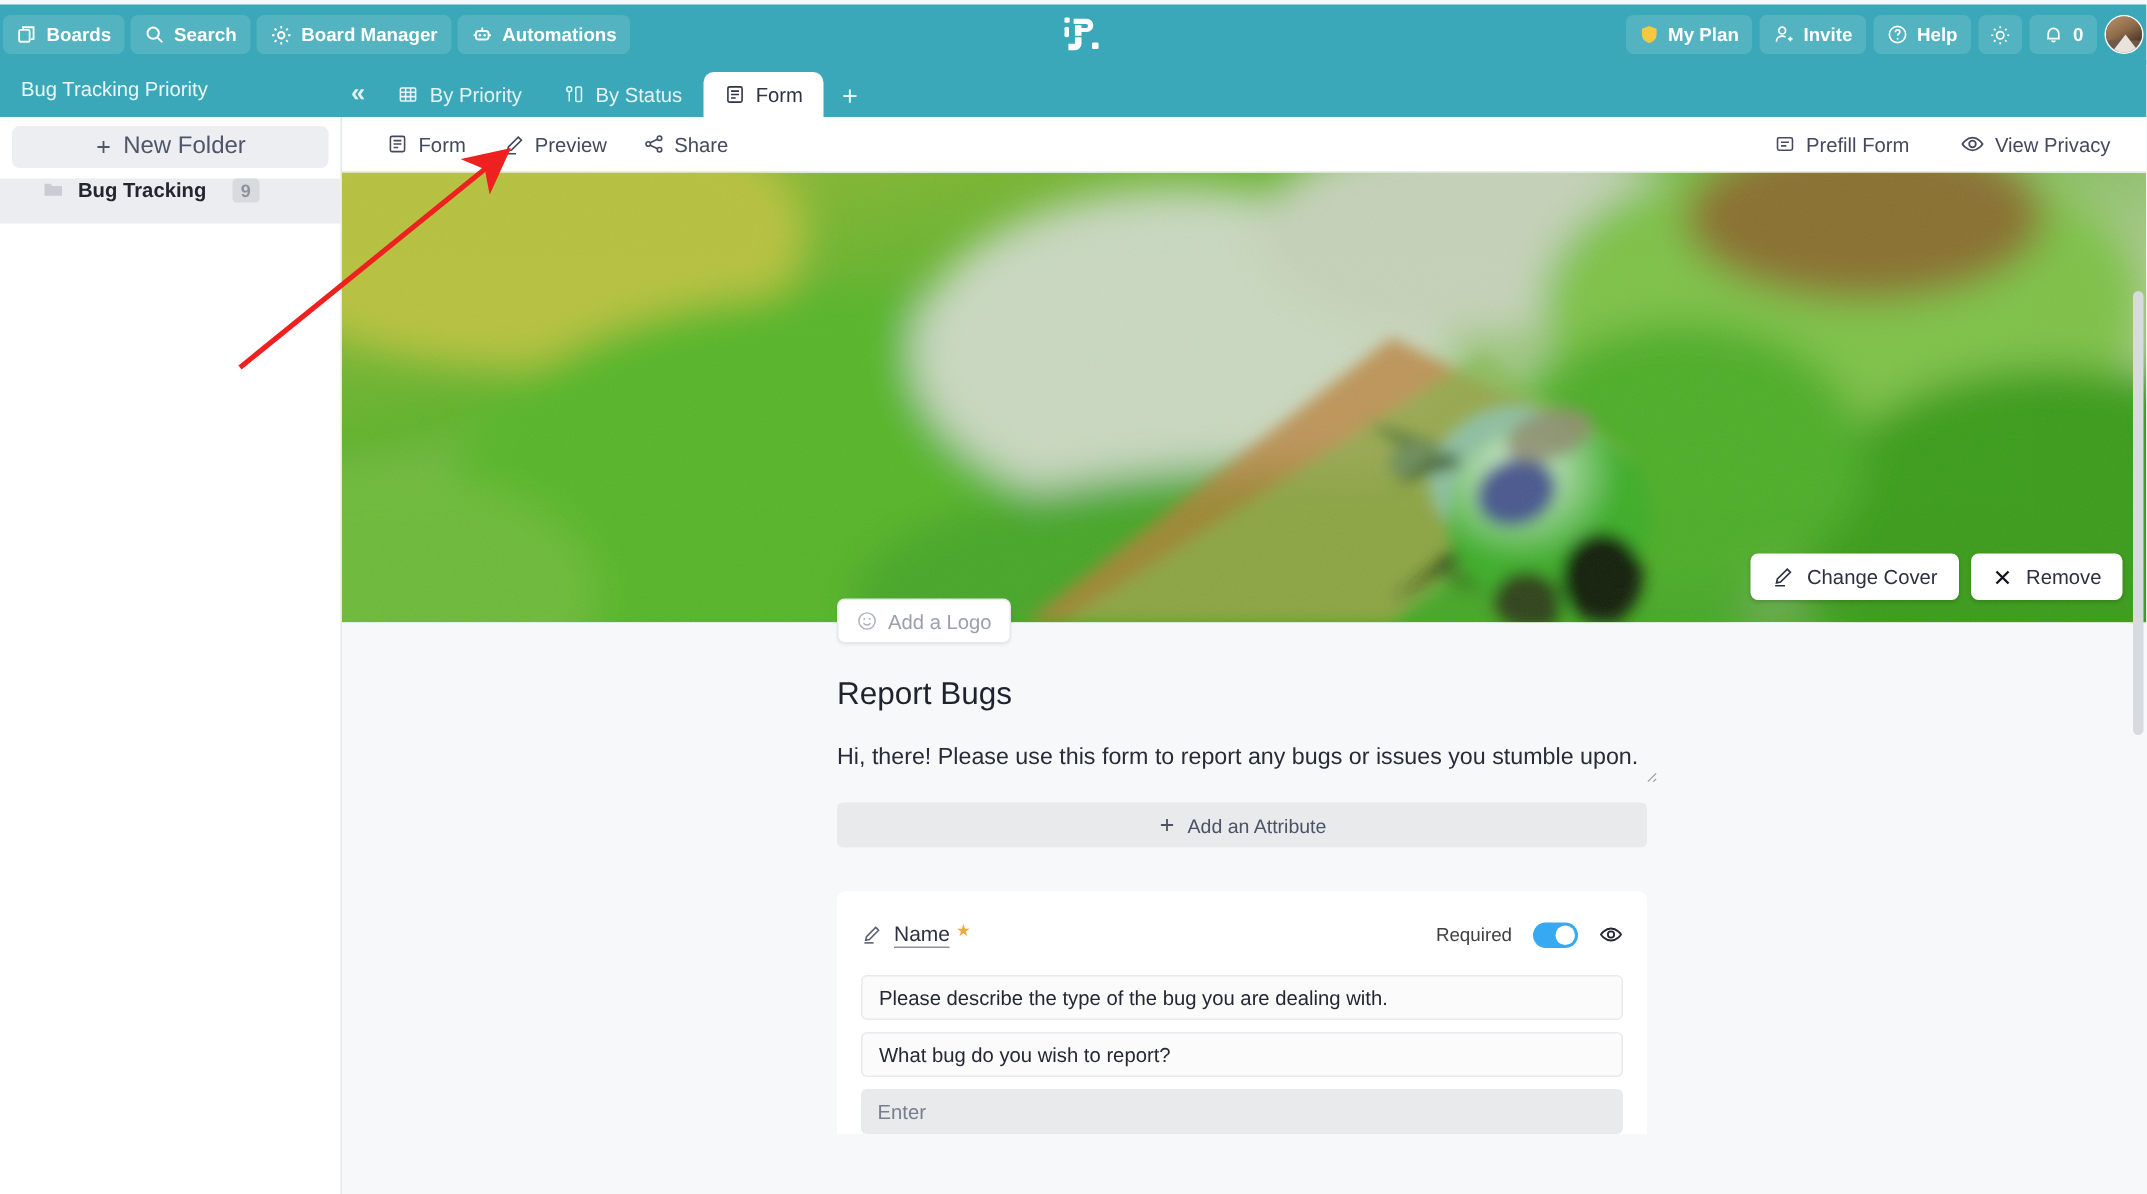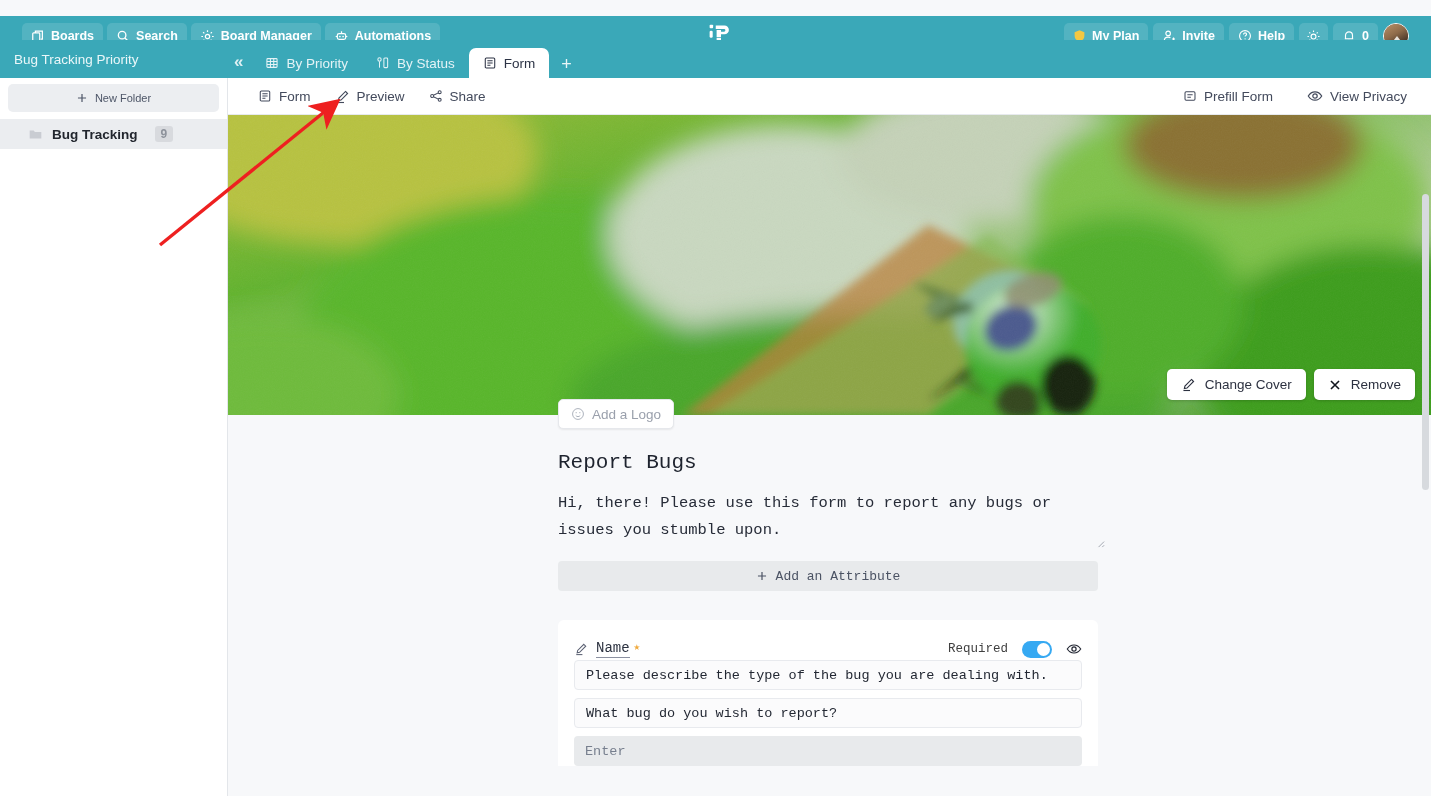--- a/index.html
+++ b/index.html
@@ -6,25 +6,25 @@
   html, body {
     width: 1431px; height: 796px;
     overflow: hidden;
     font-family: "Liberation Sans", sans-serif;
     background: #f7f8fa;
   }
   body { position: relative; }
 
   
   .topbar {
-    position: absolute; top: 16px; left: 0;
+    position: absolute; top: 3px; left: 0;
     width: 1431px; height: 40px;
     background: #3aa8b8;
     display: flex; align-items: center;
-    padding: 0 22px;
+    padding: 0 2px;
   }
   .tb-left { display: flex; align-items: center; gap: 4px; }
   .tb-right { display: flex; align-items: center; gap: 5px; margin-left: auto; }
   .tb-btn {
     display: flex; align-items: center; gap: 6px;
     height: 26px; padding: 0 9px;
     background: rgba(255,255,255,0.13);
     border-radius: 5px;
     color: #ffffff;
     font-size: 12.5px; font-weight: bold;
@@ -104,28 +104,28 @@
     background: #ffffff;
     border-right: 1px solid #e3e6ea;
   }
   .new-folder {
     margin: 6px 8px 0 8px;
     height: 28px;
     background: #eceef1;
     border-radius: 5px;
     display: flex; align-items: center; justify-content: center;
     gap: 7px;
-    color: #4e5668; font-size: 11px;
+    color: #4e5668; font-size: 16px;
     cursor: pointer;
   }
   .folder-row {
     margin-top: 7px;
     height: 30px;
     background: #ebedf0;
-    display: flex; align-items: center;
+    display: flex; align-items: flex-start;
     padding-left: 28px; gap: 9px;
     cursor: pointer;
   }
   .folder-name { color: #22262e; font-size: 13.5px; font-weight: bold; }
   .folder-count {
     margin-left: 8px;
     background: #d8dade; color: #8d929b;
     font-size: 12px; font-weight: bold;
     border-radius: 3px;
     padding: 1px 6px;
@@ -177,21 +177,21 @@
   .logo-btn {
     position: absolute; left: 330px; top: -16px;
     display: flex; align-items: center; gap: 7px;
     height: 30px; padding: 0 12px;
     background: #ffffff; border: 1px solid #e6e8ec;
     border-radius: 5px;
     color: #9aa0ac; font-size: 13.5px;
     box-shadow: 0 1px 2px rgba(0,0,0,.07);
     cursor: pointer; z-index: 6; text-align: center;
   }
-  .form-inner { width: 540px; margin: 0 0 0 330px; padding-top: 36px; font-family: Liberation Mono, monospace; }
+  .form-inner { width: 540px; margin: 0 0 0 330px; padding-top: 36px; }
   .form-title {
     font-size: 21px; color: #1e232e; font-weight: normal;
     margin-bottom: 16px;
   }
   .form-desc {
     position: relative;
     font-size: 15.5px; color: #272c38; line-height: 27px;
     padding-bottom: 4px; margin-bottom: 13px;
   }
   .resize-grip {
@@ -208,21 +208,21 @@
     cursor: pointer;
   }
   .field-card {
     margin-top: 29px;
     background: #ffffff;
     border-radius: 6px 6px 0 0;
     padding: 18px 16px 0 16px;
   }
   .field-head {
     display: flex; align-items: center;
-    height: 22px; margin-bottom: 0;
+    height: 22px; margin-bottom: 16px;
   }
   .field-label {
     display: flex; align-items: center; gap: 8px;
     font-size: 14px; color: #2c3240;
   }
   .field-label .lbl { border-bottom: 1px solid #8b90a0; padding-bottom: 1px; }
   .req-star { color: #f0a93b; font-size: 11px; align-self: flex-start; margin-left: -4px; }
   .field-head-right { margin-left: auto; display: flex; align-items: center; gap: 14px; }
   .req-text { color: #404040; font-size: 12.5px; }
   .toggle {

